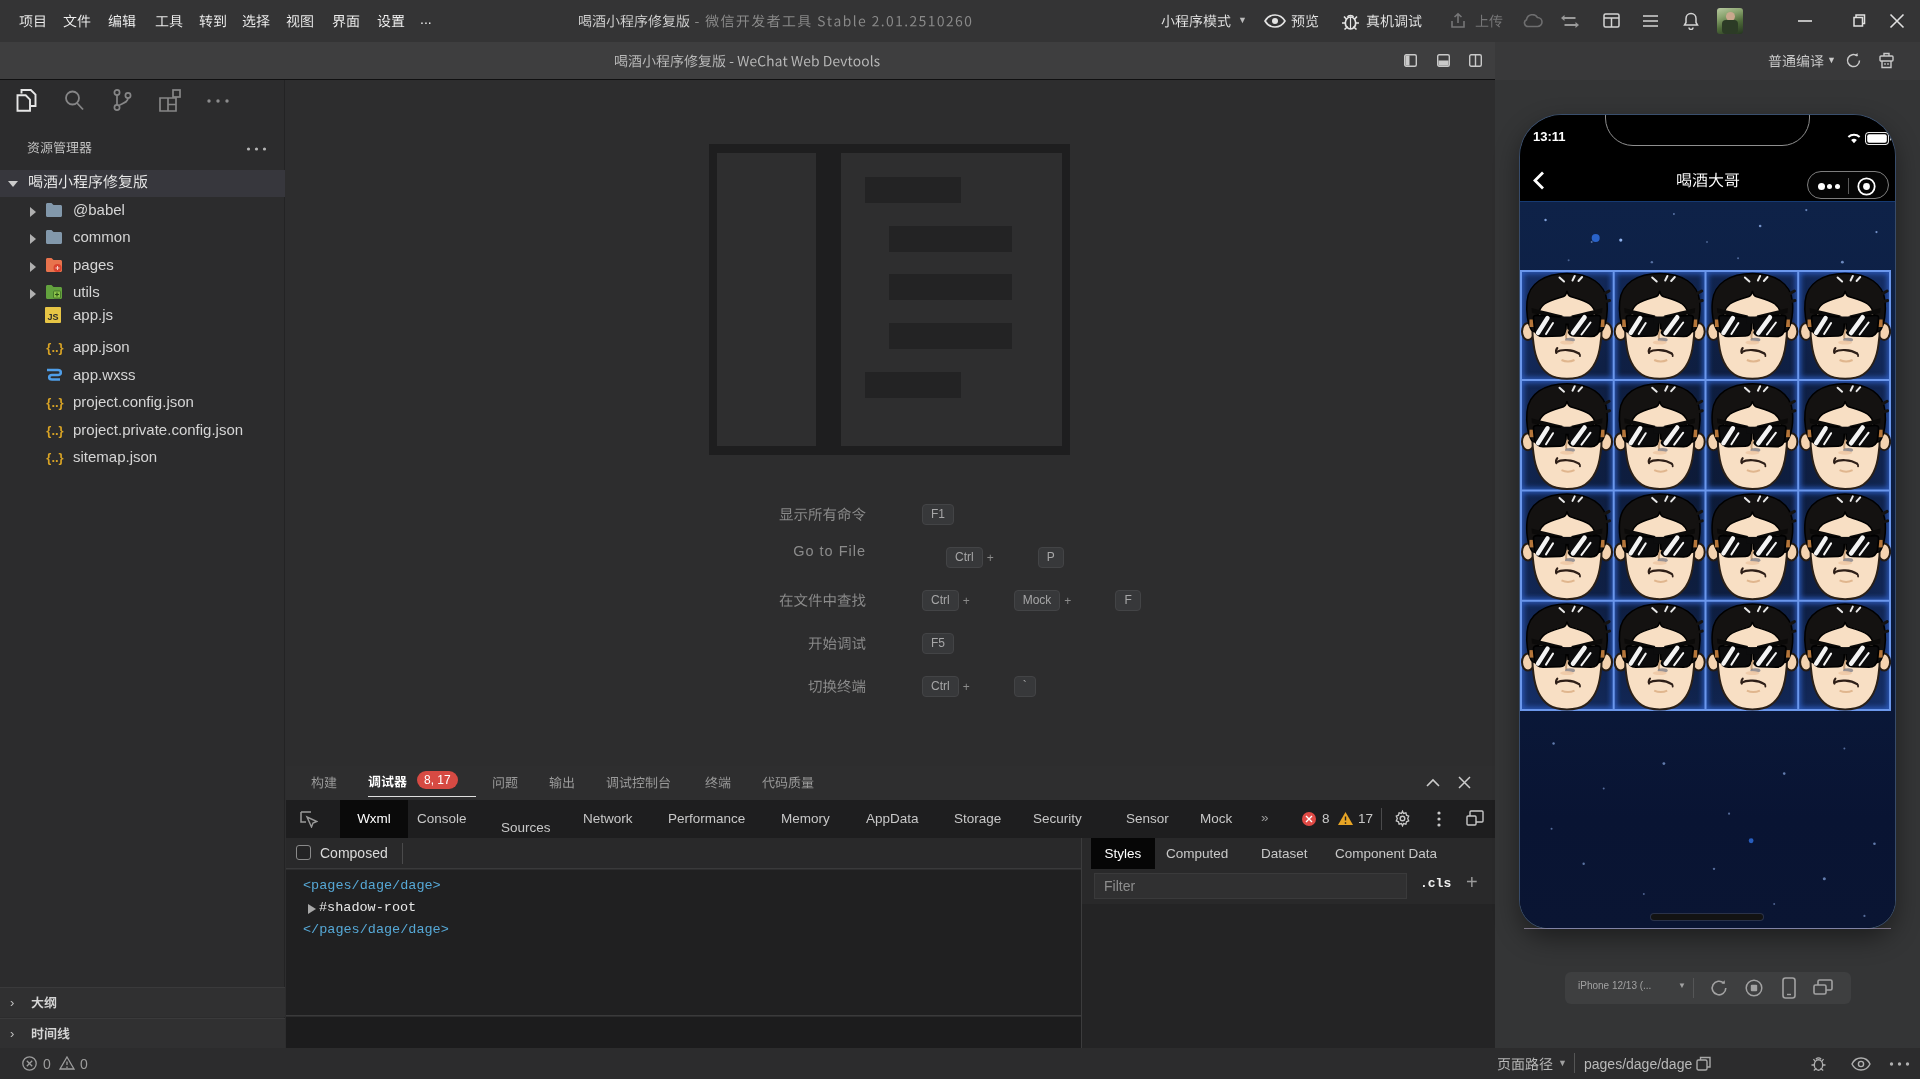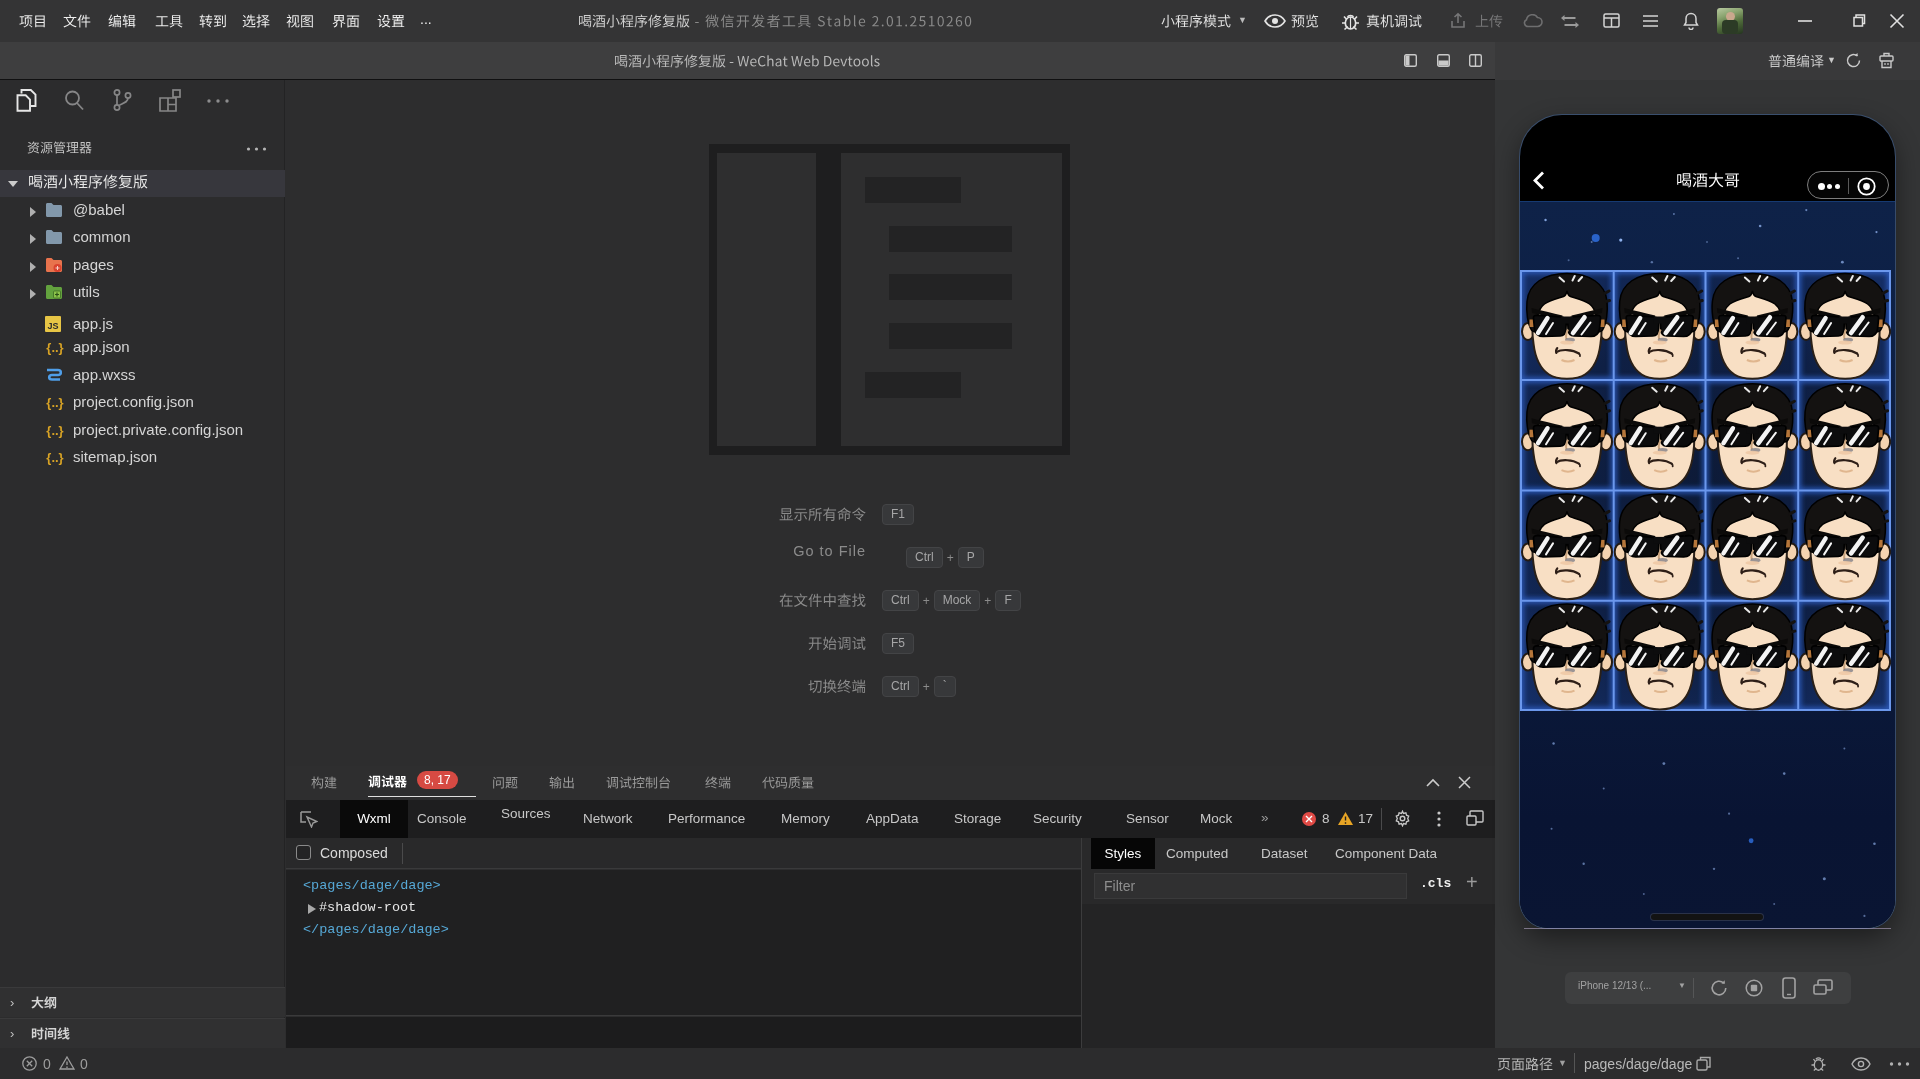--- a/index.html
+++ b/index.html
@@ -262,21 +262,21 @@
       <svg class="abs" style="left:30px !important;top:10px !important;" width="6" height="10" viewBox="0 0 6 10">
         <path d="M0 0l6 5-6 5z" fill="#b0b0b0"></path>
       </svg>
       <svg width="18" height="16" viewBox="0 0 18 16">
         <path fill="#63a23e" d="M1 2.5c0-.8.6-1.5 1.5-1.5h4l2 2h7c.9 0 1.5.7 1.5 1.5v9c0 .8-.6 1.5-1.5 1.5h-13c-.9 0-1.5-.7-1.5-1.5z"></path>
         <rect x="8.5" y="7" width="7" height="7" rx="1" fill="#8bc34a" stroke="#3c6b23" stroke-width=".8"></rect>
         <path d="M10 10.5h4M12 8.5v4" stroke="#2c5216" stroke-width="1.2"></path>
       </svg>
       <span class="lbl">utils</span>
     </div>
-  <div class="trow" style="top:311px;padding-left:15px;">
+  <div class="trow" style="top:302px;padding-left:15px;">
       <svg width="16" height="16" viewBox="0 0 16 16">
         <rect x="0" y="0" width="16" height="16" rx="1" fill="#e7c545"></rect>
         <text x="8" y="12.5" font-size="9" font-weight="bold" fill="#2b2b2b" text-anchor="middle" font-family="Liberation Sans">JS</text>
       </svg>
       <span class="lbl">app.js</span>
     </div>
   <div class="trow" style="top:334px;">
       <svg width="20" height="16" viewBox="0 0 20 16">
         <text x="10" y="13" font-size="13" font-weight="bold" fill="#d8a325" text-anchor="middle" font-family="Liberation Sans">{..}</text>
       </svg>
@@ -326,21 +326,21 @@
 <div class="abs" style="left:841px;top:153px;width:221px;height:293px;background:#2e2e2f;"></div>
 <div class="abs" style="left:865px;top:177px;width:96px;height:26px;background:#232324;"></div>
 <div class="abs" style="left:889px;top:226px;width:123px;height:26px;background:#232324;"></div>
 <div class="abs" style="left:889px;top:274px;width:123px;height:26px;background:#232324;"></div>
 <div class="abs" style="left:889px;top:323px;width:123px;height:26px;background:#232324;"></div>
 <div class="abs" style="left:865px;top:372px;width:96px;height:26px;background:#232324;"></div>
 
 <style>
   .scrow { position:absolute; left:486px; width:380px; text-align:right; color:#8b8b8b; font-size:14.5px; }
   .sckeys { position:absolute; left:882px; white-space:nowrap; }
-  .key { display:inline-block; background:#37383a; border:1px solid #434446; border-radius:4px; color:#a6a6a7; font-size:12px; line-height:17px; padding:1px 8px; vertical-align:middle; }
+  .key { display:inline-block; background:#37383a; border:1px solid #434446; border-radius:4px; color:#a6a6a7; font-size:12px; line-height:17px; padding:1px 8px; vertical-align:middle;margin-left:40px; }
   .plus { color:#8b8b8b; font-size:12px; margin:0 4px; vertical-align:middle; }
 </style>
 <span class="abs" style="left:779px;top:507px;">
     <svg width="87" height="17" viewBox="0 0 87 17">
       <path d="M3.5380000000000003 4.494999999999999H10.9765V6.002999999999999H3.5380000000000003ZM3.5380000000000003 2.160499999999999H10.9765V3.654H3.5380000000000003ZM2.4795000000000003 1.2904999999999998V6.887499999999999H12.0785V1.2904999999999998ZM11.89 7.975C11.4115 8.902999999999999 10.541500000000001 10.149999999999999 9.889000000000001 10.933L10.73 11.3535C11.397 10.5705 12.209000000000001 9.425 12.832500000000001 8.41ZM1.798 8.453499999999998C2.3925 9.381499999999999 3.0885000000000002 10.657499999999999 3.422 11.4115L4.306500000000001 10.9765C3.9875000000000003 10.237 3.248 8.99 2.6535 8.091ZM8.2795 7.467499999999999V12.1945H6.133500000000001V7.467499999999999H5.104V12.1945H0.5800000000000001V13.2385H13.92V12.1945H9.323500000000001V7.467499999999999Z M17.893 7.6705C17.2695 9.309 16.1965 10.9185 15.0075 11.948C15.283 12.093 15.776 12.411999999999999 16.008 12.6005C17.1535 11.484 18.299 9.7585 19.0095 7.975ZM24.418 8.12C25.462 9.512 26.564 11.397 26.9555 12.615L28.043 12.122C27.608 10.8895 26.477 9.0625 25.4185 7.6995ZM16.6605 1.6529999999999987V2.725999999999999H26.8685V1.6529999999999987ZM15.37 5.176499999999999V6.249499999999999H21.1845V12.4845C21.1845 12.7165 21.0975 12.7745 20.8365 12.789C20.561 12.8035 19.604 12.8035 18.618000000000002 12.76C18.792 13.0935 18.966 13.572 19.0095 13.9055C20.3 13.9055 21.1555 13.891 21.663 13.717C22.185000000000002 13.5285 22.359 13.2095 22.359 12.499V6.249499999999999H28.1445V5.176499999999999Z M36.743 2.0444999999999993V6.872999999999999C36.743 8.8885 36.5835 11.4405 34.858000000000004 13.224C35.09 13.369 35.539500000000004 13.7315 35.699 13.949C37.5695 12.064 37.8595 9.0625 37.8595 6.872999999999999V6.539499999999999H40.107V13.8765H41.194500000000005V6.539499999999999H42.891V5.4955H37.8595V2.8419999999999987C39.527 2.5809999999999995 41.383 2.203999999999999 42.6155 1.6819999999999986L41.876000000000005 0.7539999999999996C40.687 1.3049999999999997 38.5555 1.7689999999999984 36.743 2.0444999999999993ZM31.494 7.525499999999999V7.0905V5.2055H34.365V7.525499999999999ZM35.3945 0.8844999999999992C34.249 1.4064999999999994 32.161 1.798 30.421 2.0154999999999994V7.0905C30.421 8.9755 30.3485 11.484 29.4205 13.253C29.6525 13.3835 30.1165 13.746 30.305 13.949C31.1315 12.440999999999999 31.3925 10.3385 31.465 8.5115H35.409V4.2195H31.494V2.827499999999999C33.118 2.6244999999999994 34.916 2.3054999999999986 36.0905 1.798Z M49.1695 0.5799999999999983C48.9955 1.2035 48.792500000000004 1.8415 48.5315 2.465H44.4135V3.4799999999999986H48.082C47.154 5.393999999999999 45.82 7.162999999999999 44.08 8.352C44.283 8.555 44.631 8.9465 44.776 9.193C45.6895 8.5405 46.5015 7.757499999999999 47.1975 6.872999999999999V13.9055H48.2705V11.0345H54.346000000000004V12.5425C54.346000000000004 12.76 54.2735 12.847 54.027 12.847C53.7515 12.8615 52.867000000000004 12.876 51.91 12.8325C52.055 13.137 52.2145 13.5865 52.2725 13.8765C53.5195 13.8765 54.317 13.8765 54.795500000000004 13.717C55.274 13.5285 55.419 13.195 55.419 12.557V5.161999999999999H48.372C48.7055 4.610999999999999 48.9955 4.059999999999999 49.2565 3.4799999999999986H57.1155V2.465H49.6915C49.909 1.9284999999999997 50.0975 1.3774999999999995 50.2715 0.8409999999999993ZM48.2705 8.5695H54.346000000000004V10.091999999999999H48.2705ZM48.2705 7.6415V6.148H54.346000000000004V7.6415Z M65.3225 0.4059999999999988C63.9595 2.3489999999999984 61.1755 4.1905 58.493 4.901C58.725 5.191 58.986 5.640499999999999 59.131 5.959499999999999C60.1895 5.6114999999999995 61.277 5.089499999999999 62.292 4.480499999999999V5.393999999999999H68.092V4.422499999999999C69.0925 5.045999999999999 70.1655 5.5535 71.2095 5.887C71.398 5.568 71.746 5.089499999999999 72.0215 4.842999999999999C69.71600000000001 4.263 67.251 2.8564999999999987 65.9315 1.3629999999999995L66.1925 1.0294999999999987ZM62.408 4.4079999999999995C63.481 3.7409999999999997 64.4815 2.9434999999999985 65.2935 2.102499999999999C66.0475 2.9434999999999985 67.00450000000001 3.7409999999999997 68.063 4.4079999999999995ZM59.856 6.597499999999999V12.8035H60.8565V11.571H64.2785V6.597499999999999ZM60.8565 7.569H63.249V10.599499999999999H60.8565ZM65.8155 6.597499999999999V13.9345H66.874V7.5835H69.658V10.686499999999999C69.658 10.8605 69.6 10.9185 69.397 10.933C69.194 10.933 68.498 10.933 67.686 10.9185C67.8165 11.222999999999999 67.9615 11.629 68.005 11.9335C69.107 11.9335 69.7885 11.9335 70.1945 11.7595C70.615 11.571 70.7165 11.2665 70.7165 10.686499999999999V6.597499999999999Z M78.3 4.668999999999999C79.112 5.3214999999999995 80.069 6.278499999999999 80.504 6.901999999999999L81.3305 6.2204999999999995C80.881 5.5969999999999995 79.8805 4.668999999999999 79.083 4.045499999999999ZM74.936 7.279V8.323H82.824C81.9975 9.193 80.9245 10.2515 79.9385 11.193999999999999C79.1845 10.686499999999999 78.4015 10.208 77.72 9.802L76.9515 10.5705C78.561 11.5565 80.649 13.035499999999999 81.635 13.9925L82.4615 13.079C82.0555 12.7165 81.49 12.267 80.852 11.817499999999999C82.2585 10.44 83.8245 8.844999999999999 84.912 7.6995L84.1 7.206499999999999L83.9115 7.279ZM79.895 0.5219999999999985C78.387 2.5809999999999995 75.6465 4.523999999999999 73.0075 5.640499999999999C73.312 5.9014999999999995 73.631 6.278499999999999 73.805 6.553999999999999C75.9655 5.539 78.155 4.016499999999999 79.808 2.2909999999999986C81.4465 3.972999999999999 83.8535 5.6259999999999994 85.811 6.5249999999999995C85.985 6.2204999999999995 86.362 5.770999999999999 86.623 5.539C84.564 4.7414999999999985 81.9975 3.1029999999999998 80.4895 1.536999999999999L80.881 1.0439999999999987Z" fill="#8b8b8b"></path>
     </svg>
   </span>
 <div class="sckeys" style="top:504px;"><span class="key">F1</span></div>
 <div class="scrow" style="top:543px;letter-spacing:1px;">Go to File</div>
 <div class="sckeys" style="top:547px;padding-left:24px;"><span class="key">Ctrl</span><span class="plus">+</span><span class="key">P</span></div>
@@ -408,21 +408,21 @@
       <path d="M1 1l11 11M12 1L1 12" stroke="#cccccc" stroke-width="1.5"></path>
     </svg>
 </div>
 <div class="abs" style="left:286px;top:800px;width:1209px;height:38px;background:#1e1e1f;font-size:13.5px;color:#c8c8c8;" id="dbgtoolbar">
   <svg class="abs" style="left:13px;top:10px;" width="19" height="18" viewBox="0 0 19 18">
       <path d="M2 2v10h5M12 2H2" fill="none" stroke="#9a9a9a" stroke-width="1.5"></path>
       <path d="M8 7l4.5 10 1.5-4 4-1.5z" fill="#222" stroke="#9a9a9a" stroke-width="1.4"></path>
     </svg>
   <span class="abs" style="left:54px;top:0;width:68px;height:38px;background:#0a0a0a;color:#fff;text-align:center;line-height:38px;">Wxml</span>
   <span class="abs" style="left:131px;top:11px;">Console</span>
-  <span class="abs" style="left:215px;top:6px;">Sources</span>
+  <span class="abs" style="left:215px;top:20px;">Sources</span>
   <span class="abs" style="left:297px;top:11px;">Network</span>
   <span class="abs" style="left:382px;top:11px;">Performance</span>
   <span class="abs" style="left:495px;top:11px;">Memory</span>
   <span class="abs" style="left:580px;top:11px;">AppData</span>
   <span class="abs" style="left:668px;top:11px;">Storage</span>
   <span class="abs" style="left:747px;top:11px;">Security</span>
   <span class="abs" style="left:840px;top:11px;">Sensor</span>
   <span class="abs" style="left:914px;top:11px;">Mock</span>
   <span class="abs" style="left:975px;top:10px;color:#9a9a9a;">»</span>
   <svg class="abs" style="left:1016px;top:12px;" width="14" height="14" viewBox="0 0 14 14">
@@ -556,20 +556,32 @@
               <use href="#face" transform="translate(0.5,332.1)"></use>
               <use href="#face" transform="translate(93.2,332.1)"></use>
               <use href="#face" transform="translate(185.9,332.1)"></use>
               <use href="#face" transform="translate(278.6,332.1)"></use>
             </g>
         </svg>
 
         <div class="abs" style="left:131px;top:712px;width:112px;height:6px;background:#131313;border-radius:3px;box-shadow:0 0 0 1px rgba(140,140,140,.25);"></div>
       </div>
 
+      <div class="abs" style="left:0;top:0;width:375px;height:44px;background:#000;">
+        <span class="abs" style="left:13px;top:14px;color:#fff;font-size:13px;font-weight:bold;">13:11</span>
+        <svg class="abs" style="left:327px;top:18px;" width="14" height="11" viewBox="0 0 17 13">
+            <path d="M8.5 12.2L12 8.4a5.3 5.3 0 00-7 0zM14.5 5.6a9 9 0 00-12 0L.8 3.8a11.5 11.5 0 0115.4 0z" fill="#fff"></path>
+          </svg>
+        <svg class="abs" style="left:345px;top:17px;" width="27" height="13" viewBox="0 0 27 13">
+            <rect x="0.5" y="0.5" width="23" height="12" rx="3.5" fill="none" stroke="#e8e8e8" stroke-width="1.1"></rect>
+            <rect x="2.2" y="2.2" width="19.6" height="8.6" rx="2" fill="#fff"></rect>
+            <path d="M25.2 4.5v4a2 2 0 000-4z" fill="#fff"></path>
+          </svg>
+        <div class="abs" style="left:85px;top:-27px;width:205px;height:58px;border:1.5px solid #8f8f8f;border-radius:28px;background:#000;"></div>
+      </div>
 
       <div class="abs" style="left:0;top:44px;width:375px;height:43px;background:#000;border-bottom:1px solid #163a72;">
         <svg class="abs" style="left:13px;top:12px;" width="12" height="19" viewBox="0 0 12 19">
             <path d="M10 1.5L2 9.5 10 17.5" fill="none" stroke="#fff" stroke-width="2.8"></path>
           </svg>
         <div class="abs" style="left:156px;top:13px;">
             <svg width="64" height="19" viewBox="0 0 64 19">
               <path d="M7.808 4.368H13.200000000000001V5.696H7.808ZM7.808 2.208H13.200000000000001V3.5039999999999996H7.808ZM6.640000000000001 10.16V13.488H13.104000000000001V12.624H7.648000000000001V10.16ZM1.184 2.16V12.64H2.2720000000000002V11.104H5.248V2.16ZM2.2720000000000002 3.2799999999999994H4.16V9.984H2.2720000000000002ZM6.704 1.2799999999999994V6.624H7.488C7.136 7.696 6.432 8.975999999999999 5.312 9.952C5.5520000000000005 10.112 5.888 10.496 6.048 10.736C6.704 10.128 7.232 9.456 7.648000000000001 8.768H13.968C13.824 12.528 13.632 13.904 13.36 14.24C13.248000000000001 14.416 13.120000000000001 14.448 12.912 14.432C12.704 14.432 12.208 14.432 11.68 14.384C11.824 14.624 11.936 15.04 11.936 15.28C12.528 15.312 13.104000000000001 15.328 13.44 15.28C13.824 15.248 14.112 15.152000000000001 14.352 14.832C14.752 14.304 14.928 12.832 15.136000000000001 8.32C15.136000000000001 8.16 15.136000000000001 7.808 15.136000000000001 7.808H8.16C8.336 7.4719999999999995 8.464 7.12 8.592 6.784L7.5840000000000005 6.624H14.336V1.2799999999999994ZM10.48 9.04C10.128 10.256 9.296 11.2 8.192 11.808C8.384 11.984 8.688 12.32 8.8 12.48C9.472 12.08 10.064 11.552 10.512 10.896C11.200000000000001 11.392 11.952 11.968 12.352 12.368L12.896 11.712C12.464 11.312 11.648 10.688 10.928 10.224C11.104000000000001 9.888 11.248000000000001 9.536 11.36 9.152000000000001Z M17.136 1.7759999999999998C17.984 2.2880000000000003 19.136 3.007999999999999 19.712 3.4719999999999995L20.432000000000002 2.4960000000000004C19.824 2.064 18.656 1.3919999999999995 17.808 0.911999999999999ZM16.544 6.08C17.44 6.56 18.656 7.264 19.264 7.68L19.936 6.688C19.312 6.272 18.096 5.632 17.216 5.199999999999999ZM16.848 14.416 17.92 15.120000000000001C18.736 13.632 19.712 11.6 20.432000000000002 9.888L19.488 9.2C18.688 11.04 17.6 13.152 16.848 14.416ZM21.232 4.784000000000001V15.344H22.336V14.576H29.536V15.296H30.688000000000002V4.784000000000001H27.664V2.6240000000000006H31.28V1.5199999999999996H20.656V2.6240000000000006H23.968V4.784000000000001ZM25.04 2.6240000000000006H26.576V4.784000000000001H25.04ZM22.336 11.68H29.536V13.52H22.336ZM22.336 10.64V9.264C22.528 9.424 22.784 9.68 22.896 9.824C24.64 8.911999999999999 25.072000000000003 7.552 25.072000000000003 6.4159999999999995V5.856H26.544V7.824C26.544 8.847999999999999 26.8 9.104 27.823999999999998 9.104C28.016 9.104 29.168 9.104 29.375999999999998 9.104H29.536V10.64ZM22.336 9.072V5.856H24.112000000000002V6.4C24.112000000000002 7.264 23.776 8.272 22.336 9.072ZM27.503999999999998 5.856H29.536V8.08C29.503999999999998 8.112 29.439999999999998 8.128 29.232 8.128C28.992 8.128 28.096 8.128 27.936 8.128C27.552 8.128 27.503999999999998 8.08 27.503999999999998 7.808Z M39.376 0.6560000000000006C39.36 1.92 39.376 3.5359999999999996 39.136 5.231999999999999H32.992V6.4639999999999995H38.928C38.288 9.504 36.688 12.608 32.688 14.336C33.024 14.592 33.408 15.024000000000001 33.6 15.328C37.504 13.536 39.232 10.464 40.016 7.376C41.263999999999996 11.024000000000001 43.328 13.856 46.432 15.328C46.64 14.976 47.024 14.48 47.328 14.208C44.224000000000004 12.912 42.128 10.0 41.008 6.4639999999999995H47.072V5.231999999999999H40.416C40.64 3.5519999999999996 40.656 1.952 40.672 0.6560000000000006Z M52.0 4.304H56.944V5.824H52.0ZM50.944 3.4399999999999995V6.688H58.064V3.4399999999999995ZM48.88 7.712V8.768H60.0V13.952C60.0 14.176 59.936 14.24 59.68 14.24C59.408 14.256 58.528 14.256 57.616 14.224C57.775999999999996 14.544 57.968 15.024000000000001 58.032 15.36C59.263999999999996 15.36 60.064 15.344 60.576 15.168C61.104 14.976 61.248000000000005 14.672 61.248000000000005 13.984V8.768H63.152V7.712H61.056V2.4640000000000004H62.816V1.4399999999999995H49.248V2.4640000000000004H59.824V7.712ZM50.848 10.016V14.208H52.032V13.52H57.872V10.016ZM52.032 10.943999999999999H56.672V12.592H52.032Z" fill="#ffffff"></path>
             </svg>
           </div>

